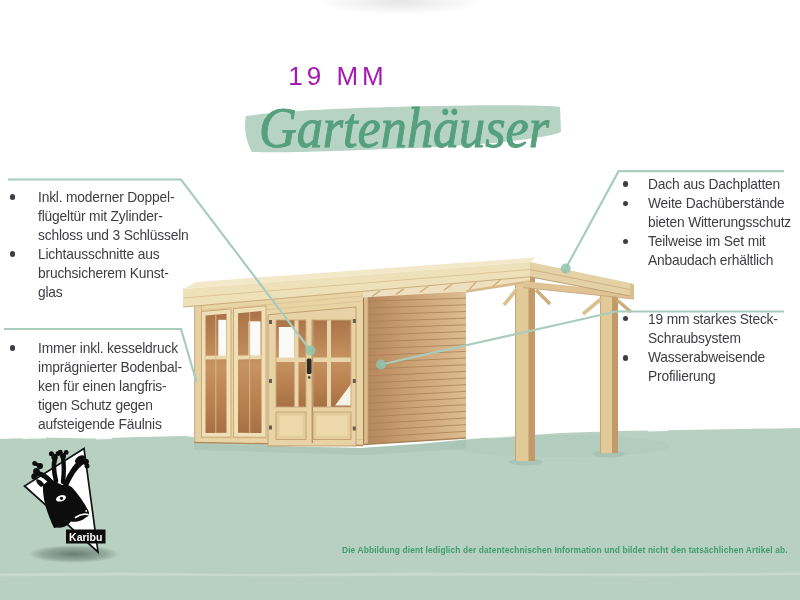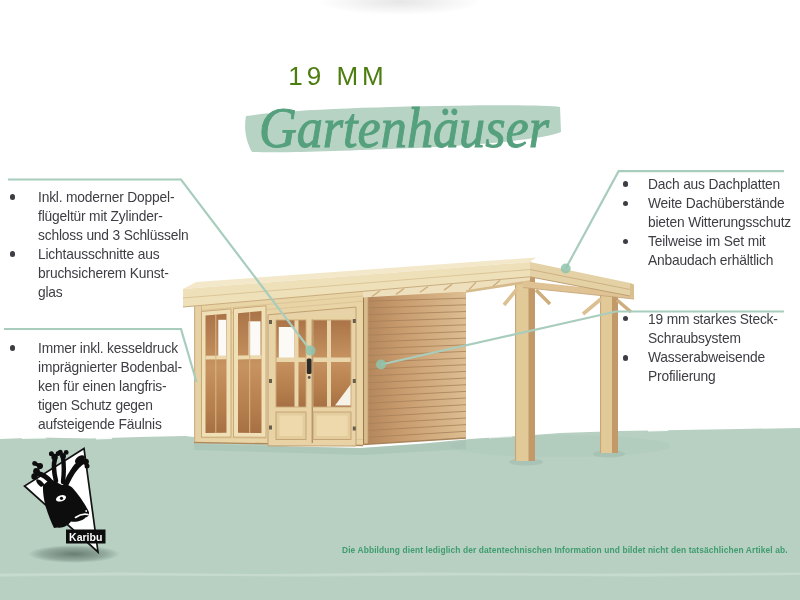--- a/index.html
+++ b/index.html
@@ -45,21 +45,21 @@
   <g stroke="#ffffff" stroke-width="1.6" opacity="0.9">
     <line x1="22" y1="438.2" x2="46" y2="437.6"></line>
     <line x1="96" y1="438.6" x2="112" y2="438.2"></line>
     <line x1="489" y1="437.6" x2="512" y2="436.4"></line>
     <line x1="648" y1="430.6" x2="668" y2="430.2"></line>
   </g>
 
   <path d="M0,573.5 L120,572.5 260,574 420,572.5 600,573.5 800,572.5 l0,2.6 L640,576.5 470,575.5 300,576.5 120,575.5 0,576.5 Z" fill="#c9dcd0" opacity="0.85"></path>
 </svg>
 
-<div style="position:absolute;left:0;top:62.5px;width:672px;text-align:center;color:#4d7c0f;
+<div style="position:absolute;left:0;top:62.5px;width:672px;text-align:center;color:#a21caf;
      font-size:26px;line-height:26px;letter-spacing:4px;font-weight:400;"><span style="margin-left:4px;">19 MM</span></div>
 
 <svg width="800" height="600" viewBox="0 0 800 600" style="position:absolute;left:0;top:0;">
 
   <path d="M246,116 C290,109.5 380,106.5 470,105.5 C515,105 550,105.5 560,107
            L561,132 C545,139 480,145.5 400,148.5 C330,151.5 275,153 252,152
            C245,140 244,126 246,116 Z" fill="#b7d3c4"></path>
 
   <text x="259" y="147" text-anchor="start" font-family="Liberation Serif, serif" font-style="italic" font-weight="normal" font-size="56" fill="#55a07d" stroke="#55a07d" stroke-width="1" textLength="290" lengthAdjust="spacingAndGlyphs">Gartenhäuser</text>
 </svg>

